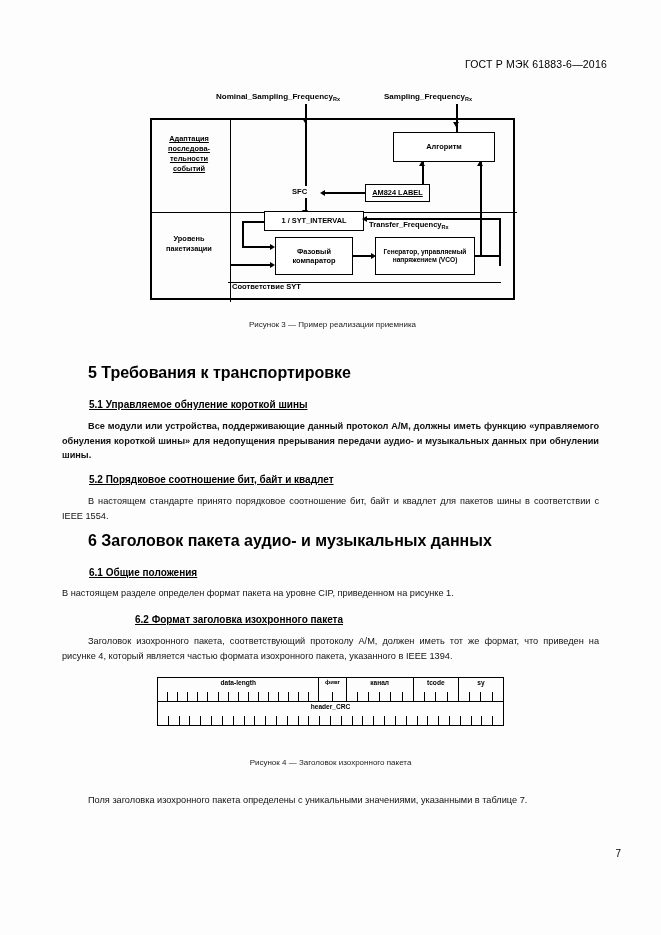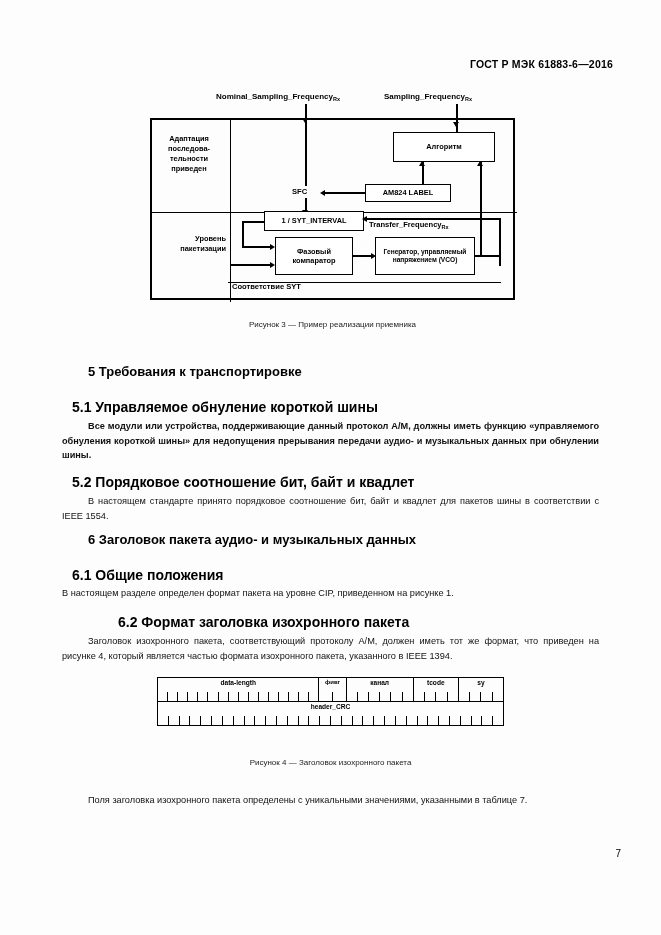--- a/index.html
+++ b/index.html
@@ -20,23 +20,23 @@
     left: 0; top: 0;
     width: 661px;
     height: 935px;
     background: #fdfdfd;
     box-sizing: border-box;
   }
   
   .doc-header {
     position: absolute;
     top: 58px;
-    right: 48px;
+    right: 54px;
     font-size: 10.5px;
-    font-weight: bold;
+    font-weight: normal;
     letter-spacing: 0.2px;
     color: #000;
     white-space: nowrap;
   }
 
   
   .fig3-wrap {
     position: absolute;
     left: 150px;
     top: 92px;
@@ -154,30 +154,31 @@
     text-align: center;
     font-size: 8px;
     color: #222;
     left: 0;
   }
 
   
   .h1 {
     position: absolute;
     left: 88px;
-    font-size: 13px;
+    font-size: 16px;
     font-weight: bold;
     color: #000;
   }
   .h2 {
     position: absolute;
-    left: 72px;
-    font-size: 14px;
-    font-weight: bold;
-    color: #000;
+    left: 89px;
+    font-size: 10px;
+    font-weight: bold;
+    color: #000;
+    text-decoration: underline;
   }
   .para {
     position: absolute;
     left: 62px;
     width: 537px;
     font-size: 9.2px;
     line-height: 14.6px;
     text-align: justify;
     color: #111;
   }
@@ -257,47 +258,47 @@
     <div class="ln" style="left:155px; top:12px; width:1.6px; height:19px;"></div>
     <div class="arw arw-down" style="left:152.2px; top:26px;"></div>
     <div class="ln" style="left:306px; top:12px; width:1.6px; height:24px;"></div>
     <div class="arw arw-down" style="left:303.2px; top:30px;"></div>
 
     <div class="fig3-frame">
       <div class="fig3-vdiv"></div>
       <div class="fig3-hdiv"></div>
     </div>
 
-    <div class="cellname" style="top:42px;">
+    <div class="cellname" style="top:42px;text-decoration:underline;">
       <div>Адаптация</div>
       <div>последова-</div>
       <div>тельности</div>
-      <div>приведен</div>
+      <div>событий</div>
     </div>
-    <div class="cellname" style="top:142px;text-align:right;">
+    <div class="cellname" style="top:142px;">
       <div>Уровень</div>
       <div>пакетизации</div>
     </div>
 
     <div class="blk" style="left:243px; top:40px; width:102px; height:30px;">Алгоритм</div>
 
     <div class="ln" style="left:306px; top:36px; width:1.6px; height:5px;"></div>
 
     <div class="ln" style="left:272px; top:70px; width:1.6px; height:30px;"></div>
     <div class="arw arw-up" style="left:269.2px; top:69px;"></div>
     <div class="ln" style="left:330px; top:70px; width:1.6px; height:93px;"></div>
     <div class="arw arw-up" style="left:327.2px; top:69px;"></div>
 
     <div class="plain-lbl" style="left:142px; top:95px;">SFC</div>
 
     <div class="ln" style="left:155px; top:26px; width:1.6px; height:68px;"></div>
     <div class="ln" style="left:155px; top:106px; width:1.6px; height:15px;"></div>
     <div class="arw arw-down" style="left:152.2px; top:118px;"></div>
 
-    <div class="blk" style="left:215px; top:92px; width:86px; height:18px;">AM824 LABEL</div>
+    <div class="blk" style="left:215px; top:92px; width:65px; height:18px;text-decoration:underline;">AM824 LABEL</div>
 
     <div class="ln" style="left:172px; top:100.2px; width:43px; height:1.6px;"></div>
     <div class="arw arw-left" style="left:170px; top:98px;"></div>
 
     <div class="blk" style="left:114px; top:119px; width:100px; height:20px;">1 / SYT_INTERVAL</div>
 
     <div class="plain-lbl" style="left:219px; top:128px;"><span>Transfer_Frequency</span><sub>Rx</sub></div>
 
     <div class="ln" style="left:214px; top:126px; width:137px; height:1.6px;"></div>
     <div class="ln" style="left:349.4px; top:126px; width:1.6px; height:48px;"></div>

